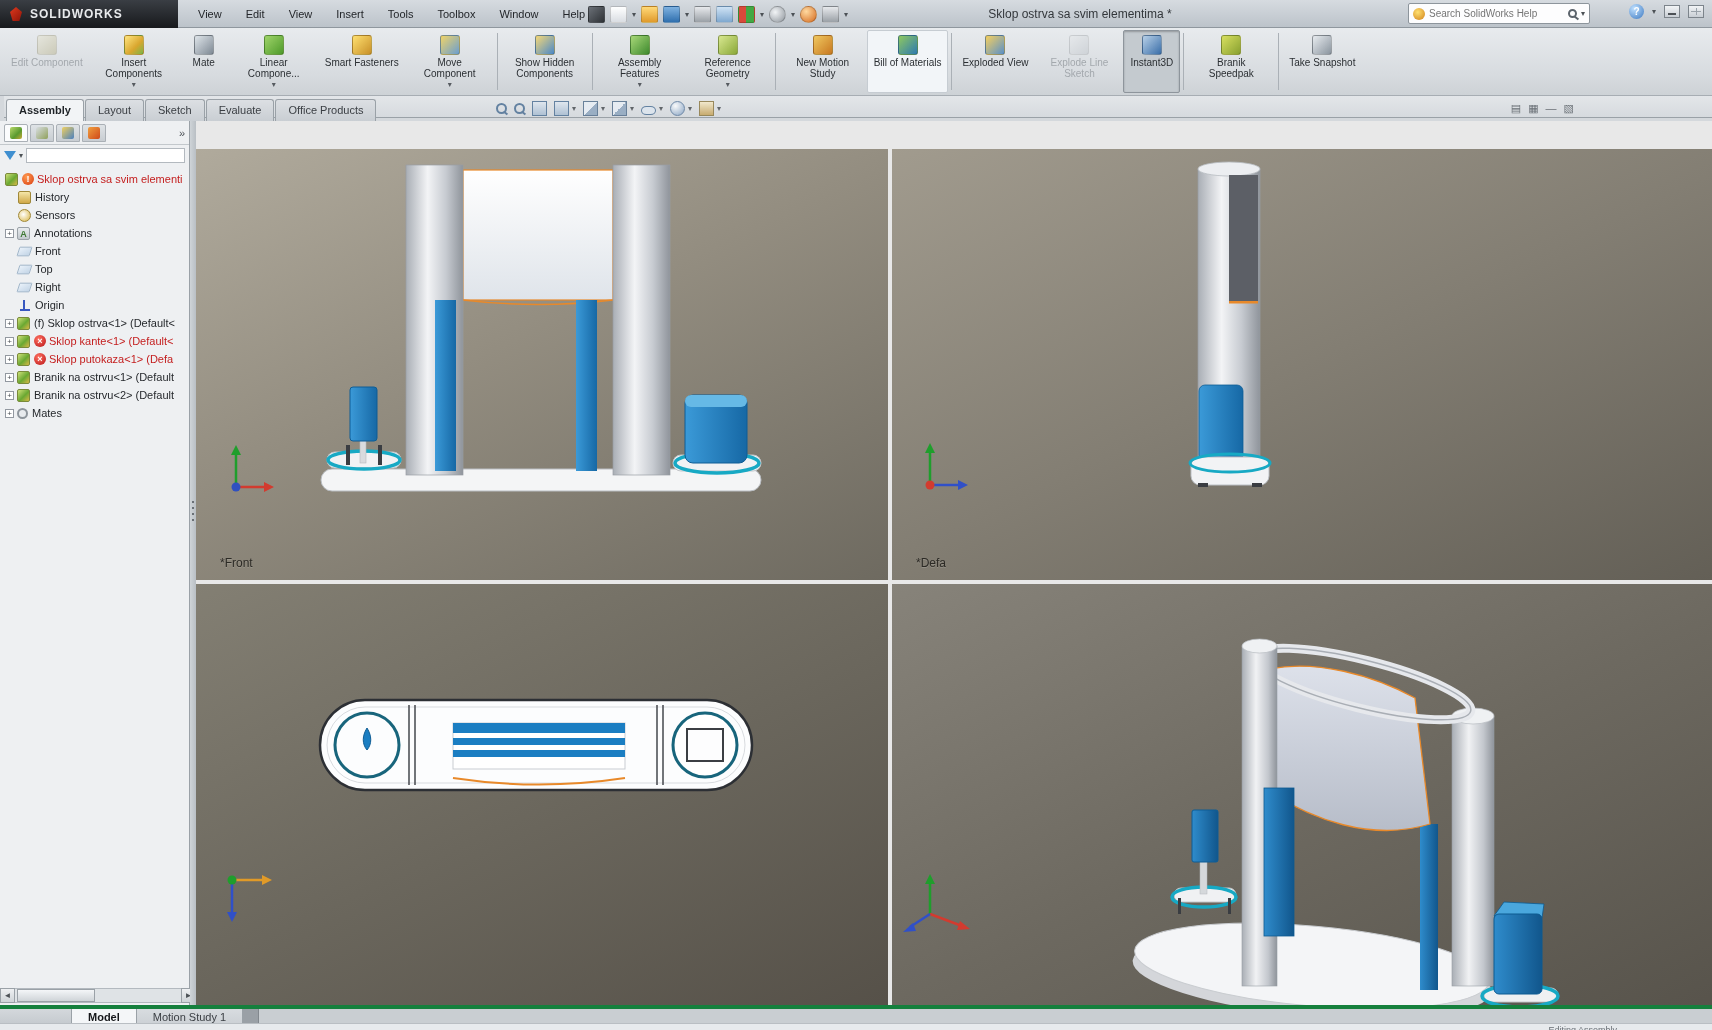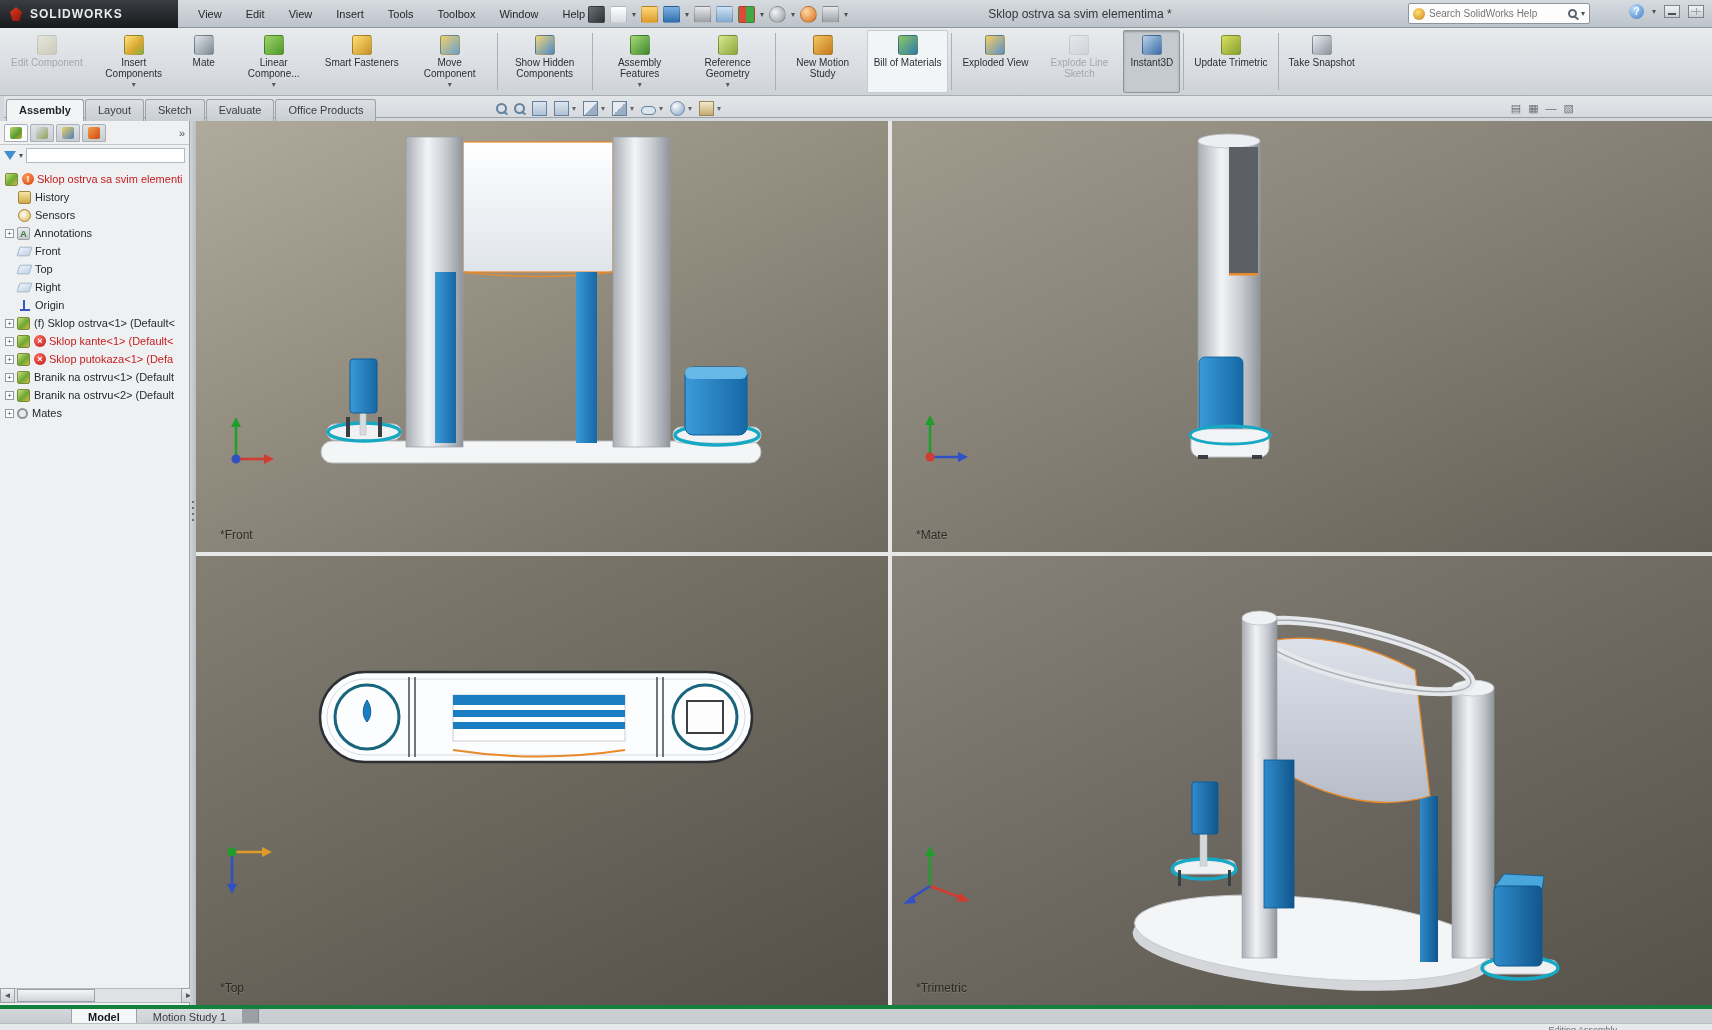--- a/index.html
+++ b/index.html
@@ -134,21 +134,21 @@
   .strack { flex:1; background:#dfe3e6; border-top:1px solid #b3b9bf; border-bottom:1px solid #b3b9bf; position:relative; }
   .sthumb { position:absolute; left:2px; top:0; width:78px; height:100%; background:linear-gradient(#f4f6f8,#cfd4d8); border:1px solid #9aa1a7; }
 
   
   .vsplit { position:absolute; left:190px; top:0; width:6px; height:884px; background:linear-gradient(90deg,#cfd4d8,#b9bfc4); }
   .vsplit .dots { position:absolute; left:1px; top:378px; width:4px; height:26px;
     background:radial-gradient(circle,#6a7076 1px,transparent 1.5px) 0 0/4px 6px repeat-y; }
 
   
   .vports { position:absolute; left:196px; top:0; width:1516px; height:884px; background:#e8e8e8; }
-  .pane { position:absolute; overflow:hidden; }
+  .pane { position:absolute; overflow:hidden;margin-top:28px; }
   .pane-front { left:0; top:0; width:692px; height:431px;
     background:linear-gradient(155deg,#b0aa9c 0%,#938d80 45%,#6e6a60 100%); }
   .pane-left { left:696px; top:0; width:820px; height:431px;
     background:linear-gradient(155deg,#a19b8e 0%,#837e73 50%,#635f56 100%); }
   .pane-top { left:0; top:435px; width:692px; height:449px;
     background:linear-gradient(155deg,#837f73 0%,#6b675d 50%,#544f47 100%); }
   .pane-tri { left:696px; top:435px; width:820px; height:449px;
     background:linear-gradient(155deg,#87837700 0,#87837a 0%,#6d6960 50%,#56524a 100%); }
   .pane svg { position:absolute; left:0; top:0; }
   .vplabel { position:absolute; left:24px; bottom:10px; font-size:12px; color:#2c2a25; text-shadow:0 1px 0 rgba(255,255,255,.15); }
@@ -279,21 +279,21 @@
       <span class="ricon" style="background:linear-gradient(135deg,#e8eaec,#b8bec4);"></span>
       <span class="rlabel">Explode Line Sketch</span>
     </div>
     <div class="rbtn active">
       <span class="ricon" style="background:linear-gradient(135deg,#b8d0e8,#3a6ea8);"></span>
       <span class="rlabel">Instant3D</span>
     </div>
     <div class="rsep"></div>
     <div class="rbtn">
       <span class="ricon" style="background:linear-gradient(135deg,#d8e060,#88a030);"></span>
-      <span class="rlabel">Update Trimetric</span>
+      <span class="rlabel">Branik Speedpak</span>
     </div>
     <div class="rsep"></div>
     <div class="rbtn">
       <span class="ricon" style="background:linear-gradient(135deg,#e8ecf0,#8a949e);"></span>
       <span class="rlabel">Take Snapshot</span>
     </div>
   </div>
 
   <div class="tabbar">
     <div class="cmdtabs">
@@ -510,21 +510,21 @@
           <rect x="306" y="334" width="10" height="4" fill="#3a3d42"></rect>
           <rect x="360" y="334" width="10" height="4" fill="#3a3d42"></rect>
           <g>
             <line x1="38" y1="336" x2="38" y2="302" stroke="#1f9e2c" stroke-width="2.5"></line>
             <polygon points="38,294 33,304 43,304" fill="#1f9e2c"></polygon>
             <line x1="38" y1="336" x2="68" y2="336" stroke="#3050c8" stroke-width="2.5"></line>
             <polygon points="76,336 66,331 66,341" fill="#3050c8"></polygon>
             <circle cx="38" cy="336" r="4.5" fill="#d23b2f"></circle>
           </g>
         </svg>
-        <span class="vplabel">*Mate</span>
+        <span class="vplabel">*Defa</span>
       </div>
 
       <div class="pane pane-top">
         <svg width="692" height="449" viewBox="0 0 692 449">
           <rect x="124" y="116" width="432" height="90" rx="45" fill="#fcfdfe" stroke="#2c2f34" stroke-width="2.5"></rect>
           <rect x="131" y="123" width="418" height="76" rx="38" fill="none" stroke="#d8dbdf"></rect>
           <circle cx="171" cy="161" r="32" fill="none" stroke="#18657c" stroke-width="3"></circle>
           <path d="M171,144 C176,152 176,160 171,166 C166,160 166,152 171,144 Z" fill="#1b7ec2" stroke="#0e5d95"></path>
           <line x1="213" y1="121" x2="213" y2="201" stroke="#44474c" stroke-width="1.5"></line>
           <line x1="219" y1="121" x2="219" y2="201" stroke="#44474c" stroke-width="1.5"></line>

